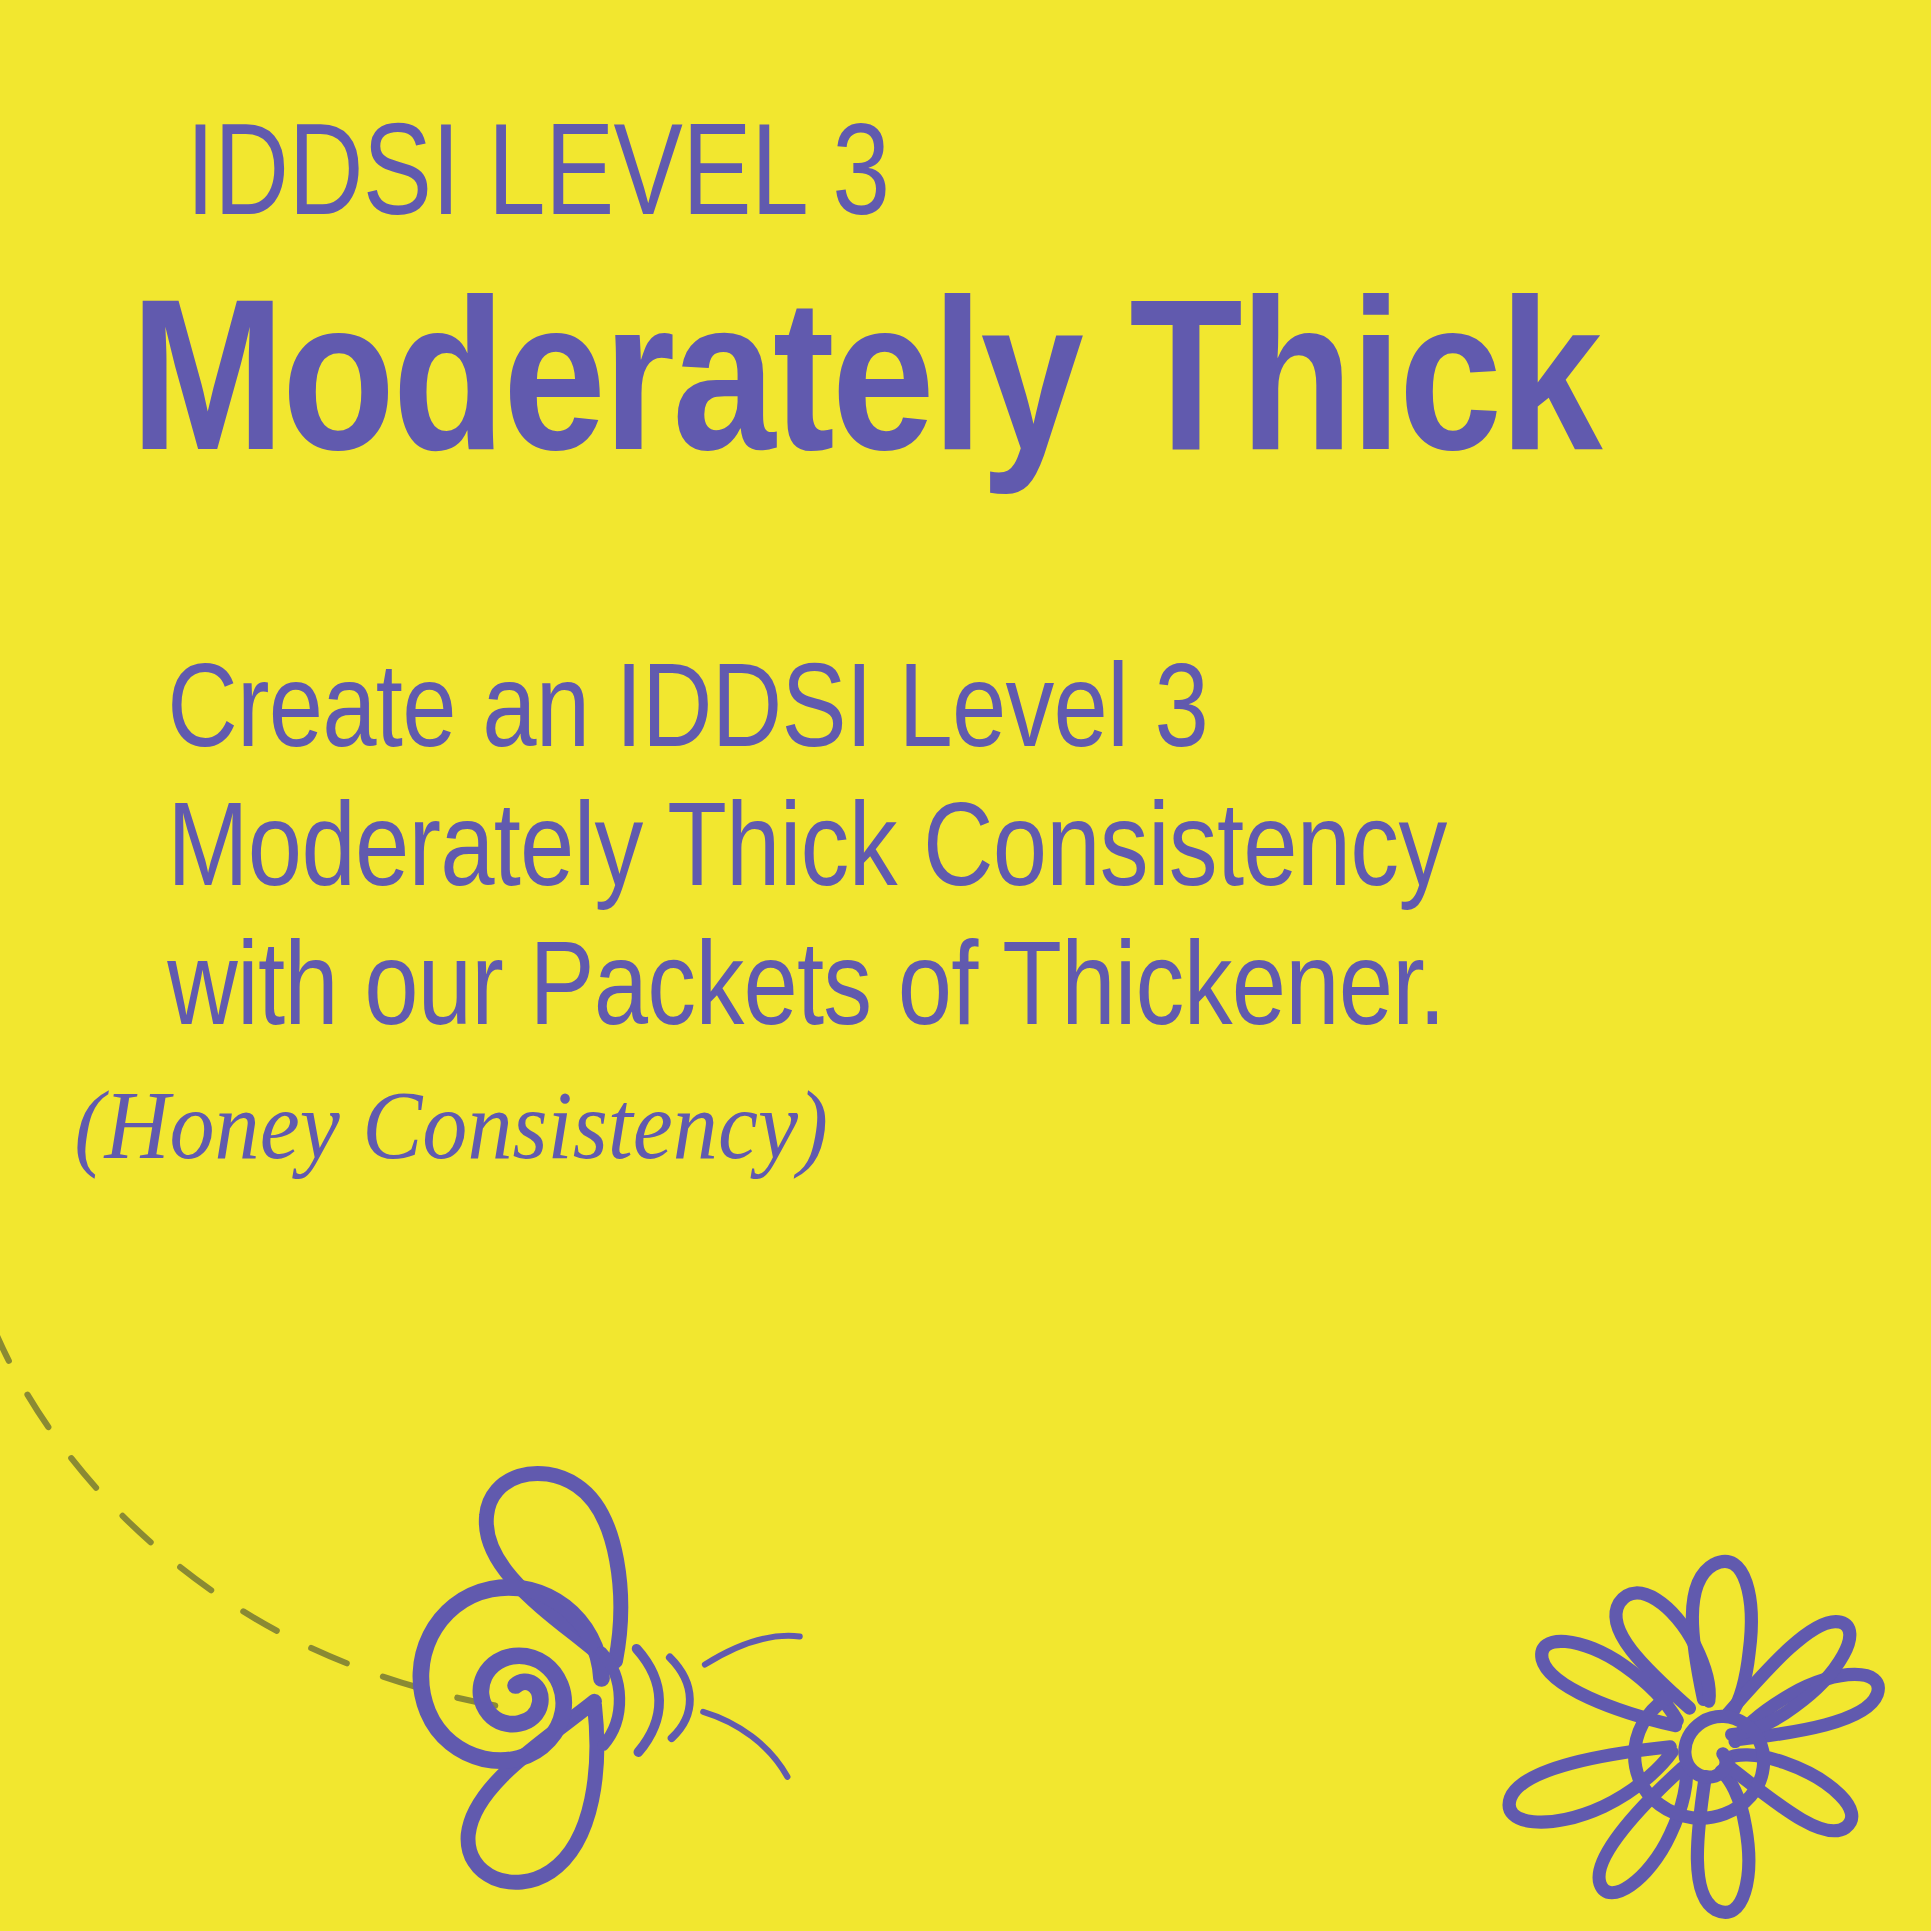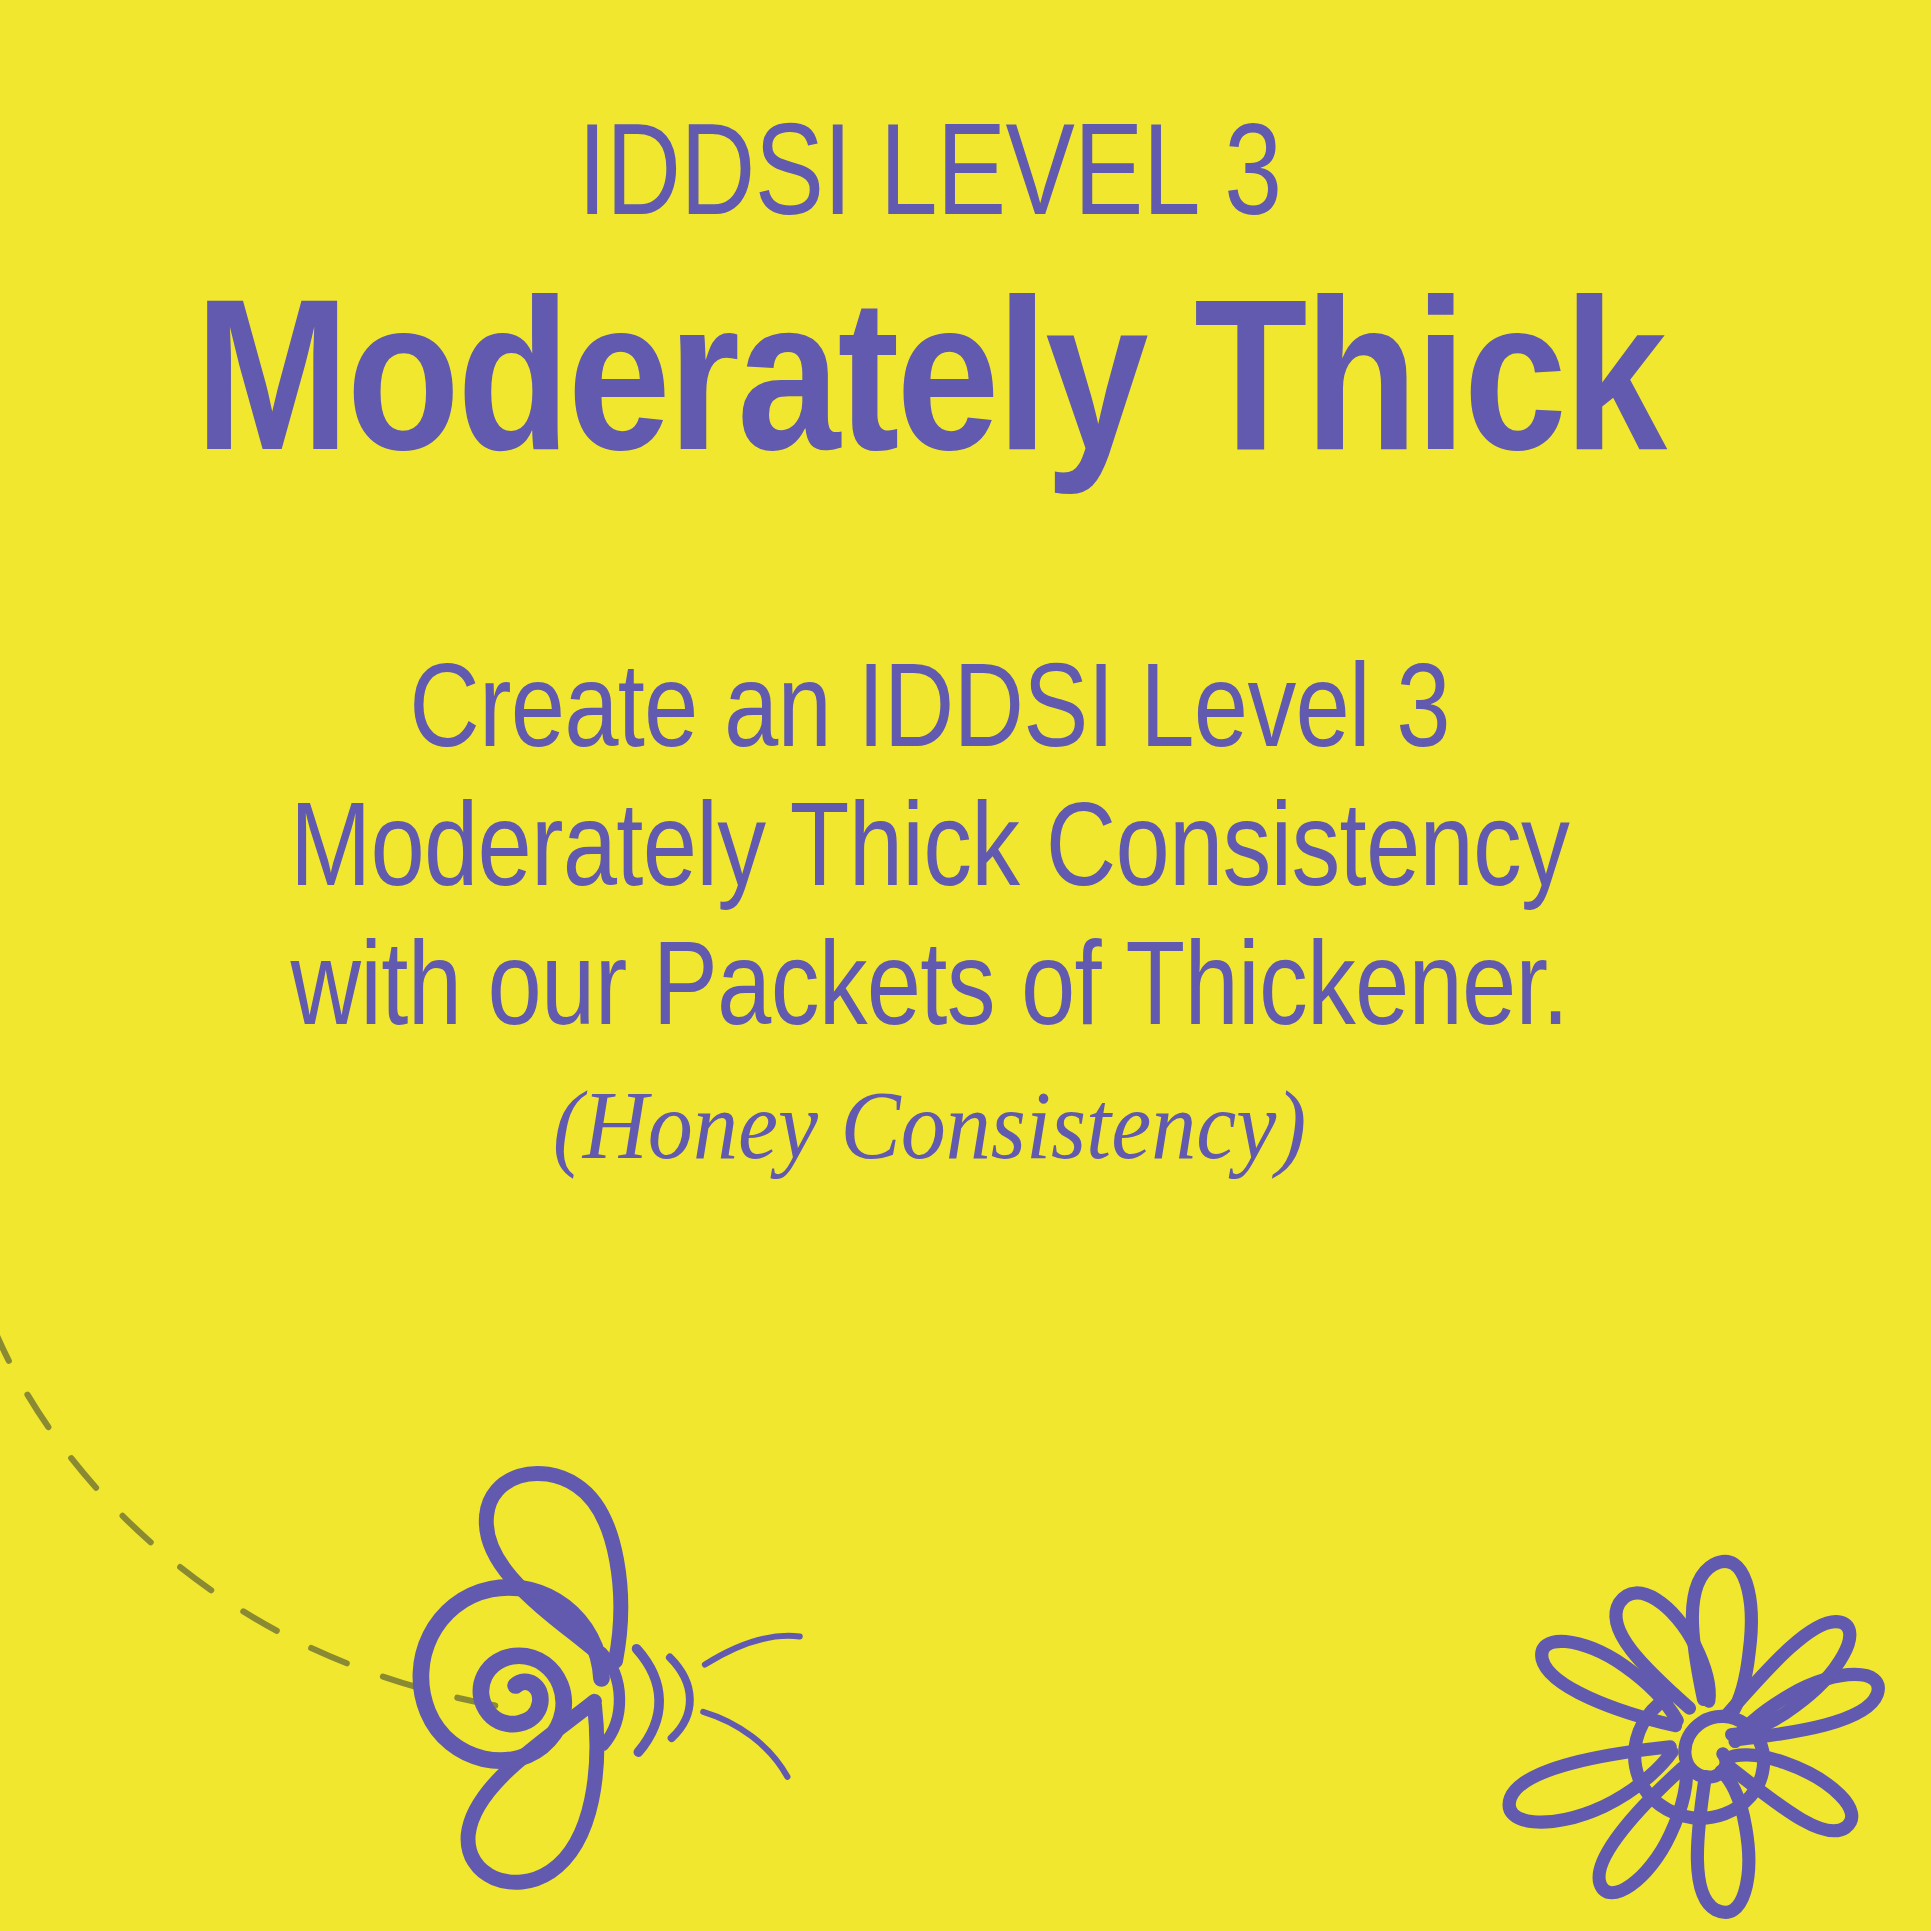--- a/index.html
+++ b/index.html
@@ -20,21 +20,20 @@
     background: #F2E72F;
     overflow: hidden;
   }
 
   
   .text-block {
     position: absolute;
     top: 0;
     left: 0;
     width: 1859px;
-    text-align: center;
   }
 
   .eyebrow {
     margin: 0;
     padding-top: 104px;
     font-family: "Liberation Sans", sans-serif;
     font-weight: 400;
     font-size: 130px;
     line-height: 1.0;
     letter-spacing: -0.9px;

